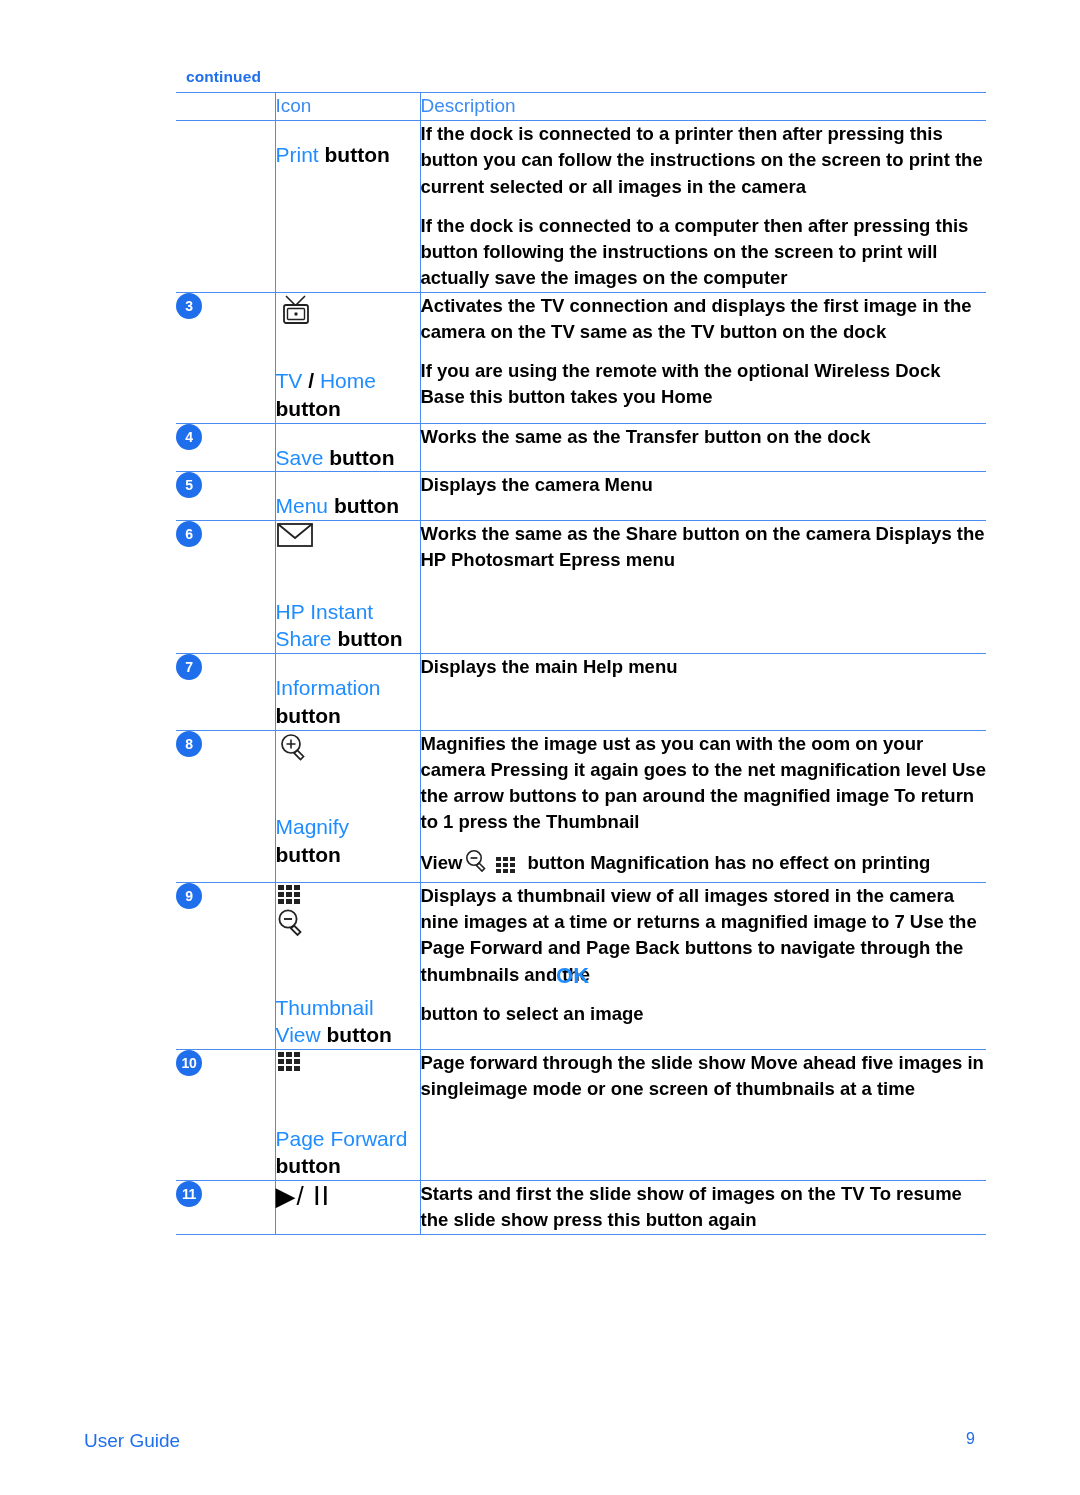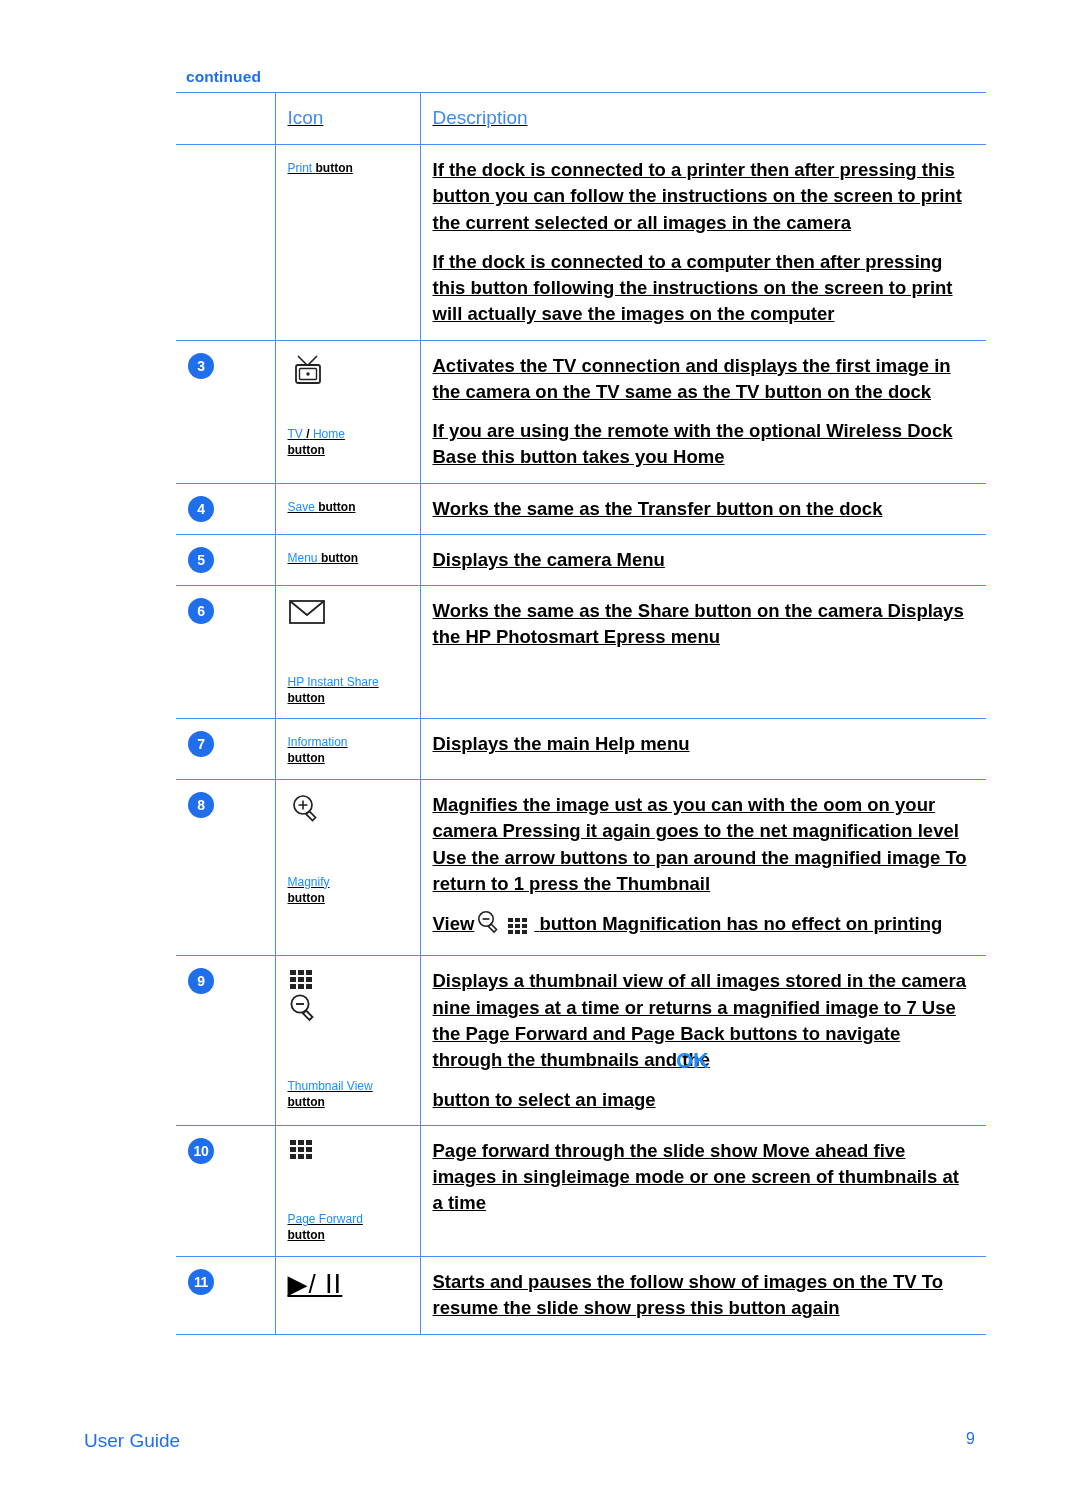--- a/index.html
+++ b/index.html
@@ -33,24 +33,23 @@
   table.spec {
     position: absolute;
     left: 176px;
     top: 92px;
     width: 810px;
     border-collapse: collapse;
     table-layout: fixed;
   }
   table.spec td {
     vertical-align: top;
-    padding: 12px;
+    padding: 0;
     border-bottom: 1.6px solid #4a8cf0;
     border-right: 1.6px solid #4a8cf0;
-    text-decoration: underline;
   }
   table.spec tr.head td {
     border-top: 1.6px solid #4a8cf0;
   }
   table.spec td.lastcol {
     border-right: none;
   }
   col.c-num { width: 99px; }
   col.c-icon { width: 145px; }
   col.c-desc { width: 566px; }
@@ -89,22 +88,22 @@
   .cell-desc p {
     margin: 0 0 13px 0;
   }
   .cell-desc p:last-child {
     margin-bottom: 0;
   }
   .blue { color: #1f8cff; font-weight: normal; }
   .blue-hdr { color: #3d8bf2; font-weight: normal; font-size: 19px; }
   .bold { font-weight: bold; color: #000; }
   .icon-label {
-    margin-top: 4px;
-    font-size: 12px;
+    margin-top: 20px;
+    font-size: 21px;
     line-height: 1.32;
   }
   .icon-art {
     margin-bottom: 6px;
     height: auto;
   }
   .icon-art-tall { margin-bottom: 42px; }
   .icon-art-mid { margin-bottom: 34px; }
 
   
@@ -390,21 +389,21 @@
       </tr>
 
       <tr>
         <td class="cell-num">
           <span class="badge">11</span>
         </td>
         <td class="cell-icon">
           <div class="playpause">▶/ ⅠⅠ</div>
         </td>
         <td class="cell-desc lastcol">
-          <p>Starts and pauses the follow show of images on the TV To resume the slide show press this button again</p>
+          <p>Starts and first the slide show of images on the TV To resume the slide show press this button again</p>
         </td>
       </tr>
 
     </tbody>
   </table>
 
   <div class="footer-left">User Guide</div>
   <div class="footer-right">9</div>
 
 </div>

